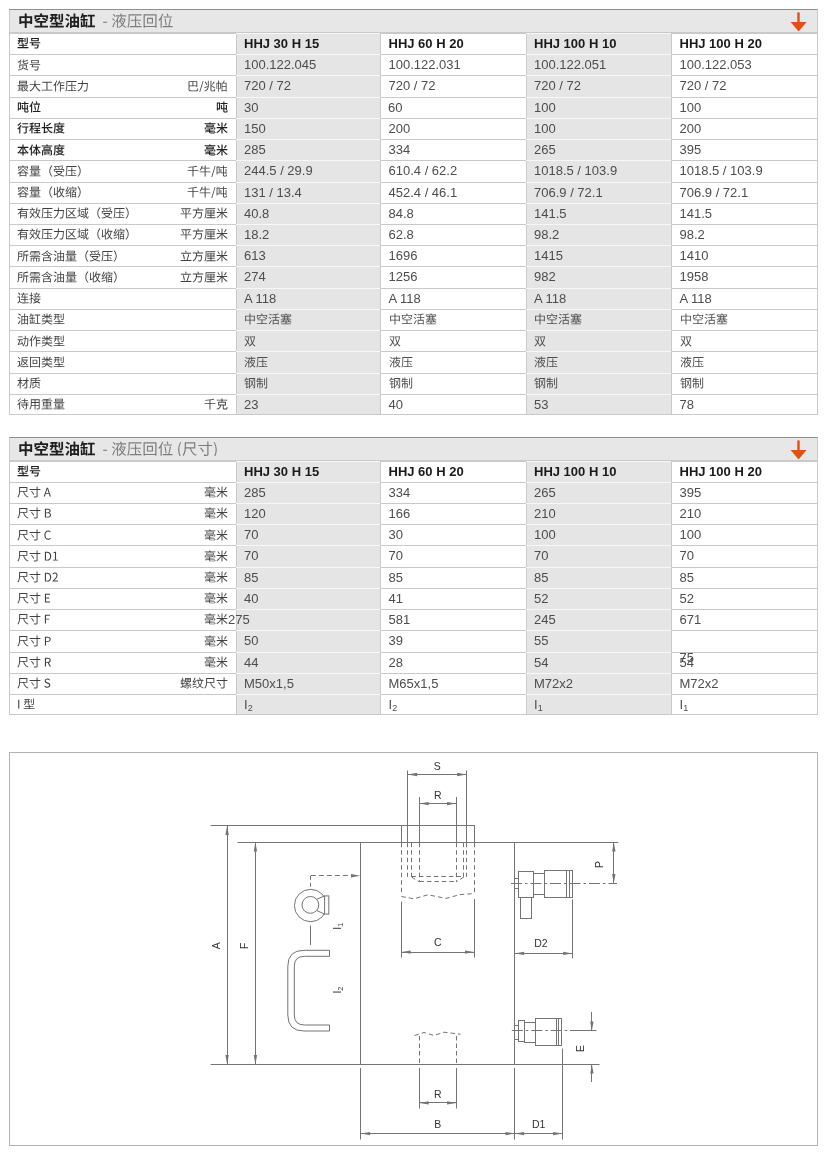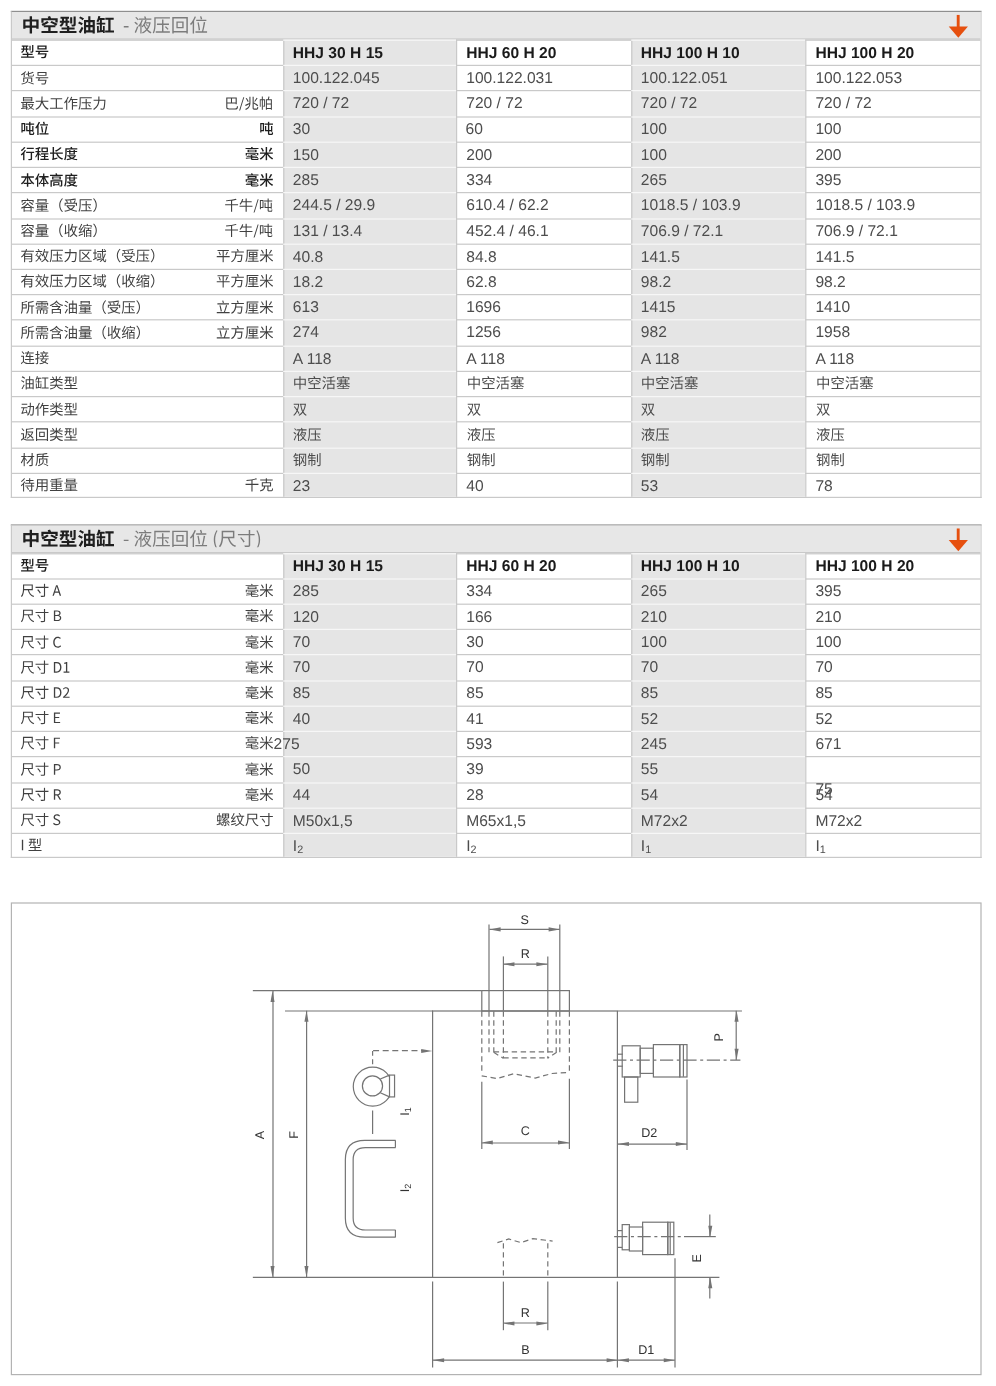--- a/index.html
+++ b/index.html
@@ -925,21 +925,21 @@
         <use href="#gr0046" x="2224" fill="#414141"></use>
       </g>
     </svg>
     <svg class="ck" style="left:203.5px;top:613.4px;width:24.0px;height:12.0px" viewBox="0 -880 2000 1000">
       <g transform="scale(1,-1)">
         <use href="#gr6beb" x="0" fill="#414141"></use>
         <use href="#gr7c73" x="1000" fill="#414141"></use>
       </g>
     </svg>
     <div class="v" style="left:228px;top:609.0px">275</div>
-    <div class="v" style="left:388.5px;top:609.0px">593</div>
+    <div class="v" style="left:388.5px;top:609.0px">581</div>
     <div class="v" style="left:534.0px;top:609.0px">245</div>
     <div class="v" style="left:679.5px;top:609.0px">671</div>
   </div>
 
 <div>
     <svg class="ck" style="left:17.0px;top:634.7px;width:34.3px;height:12.0px" viewBox="0 -880 2857 1000">
       <g transform="scale(1,-1)">
         <use href="#gr5c3a" x="0" fill="#414141"></use>
         <use href="#gr5bf8" x="1000" fill="#414141"></use>
         <use href="#gr0050" x="2224" fill="#414141"></use>

